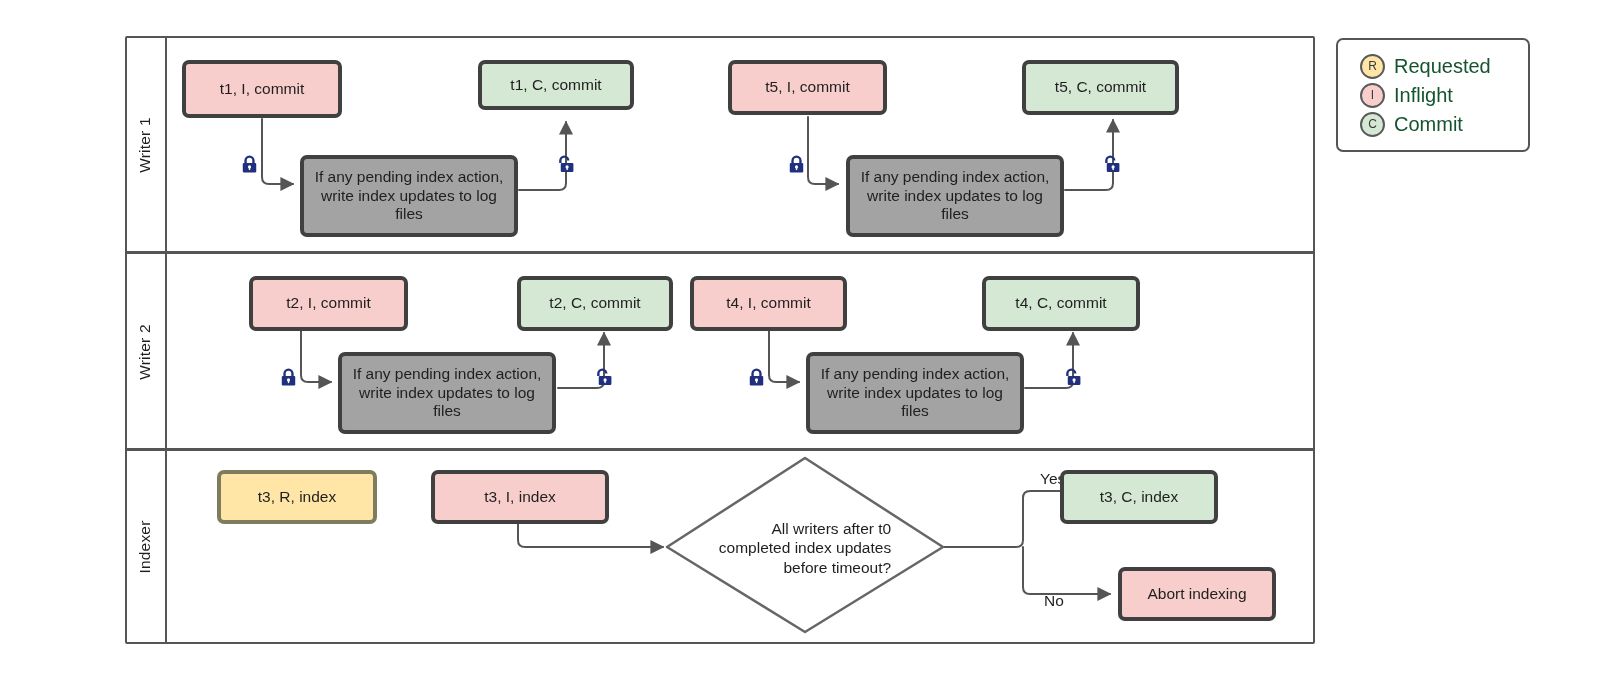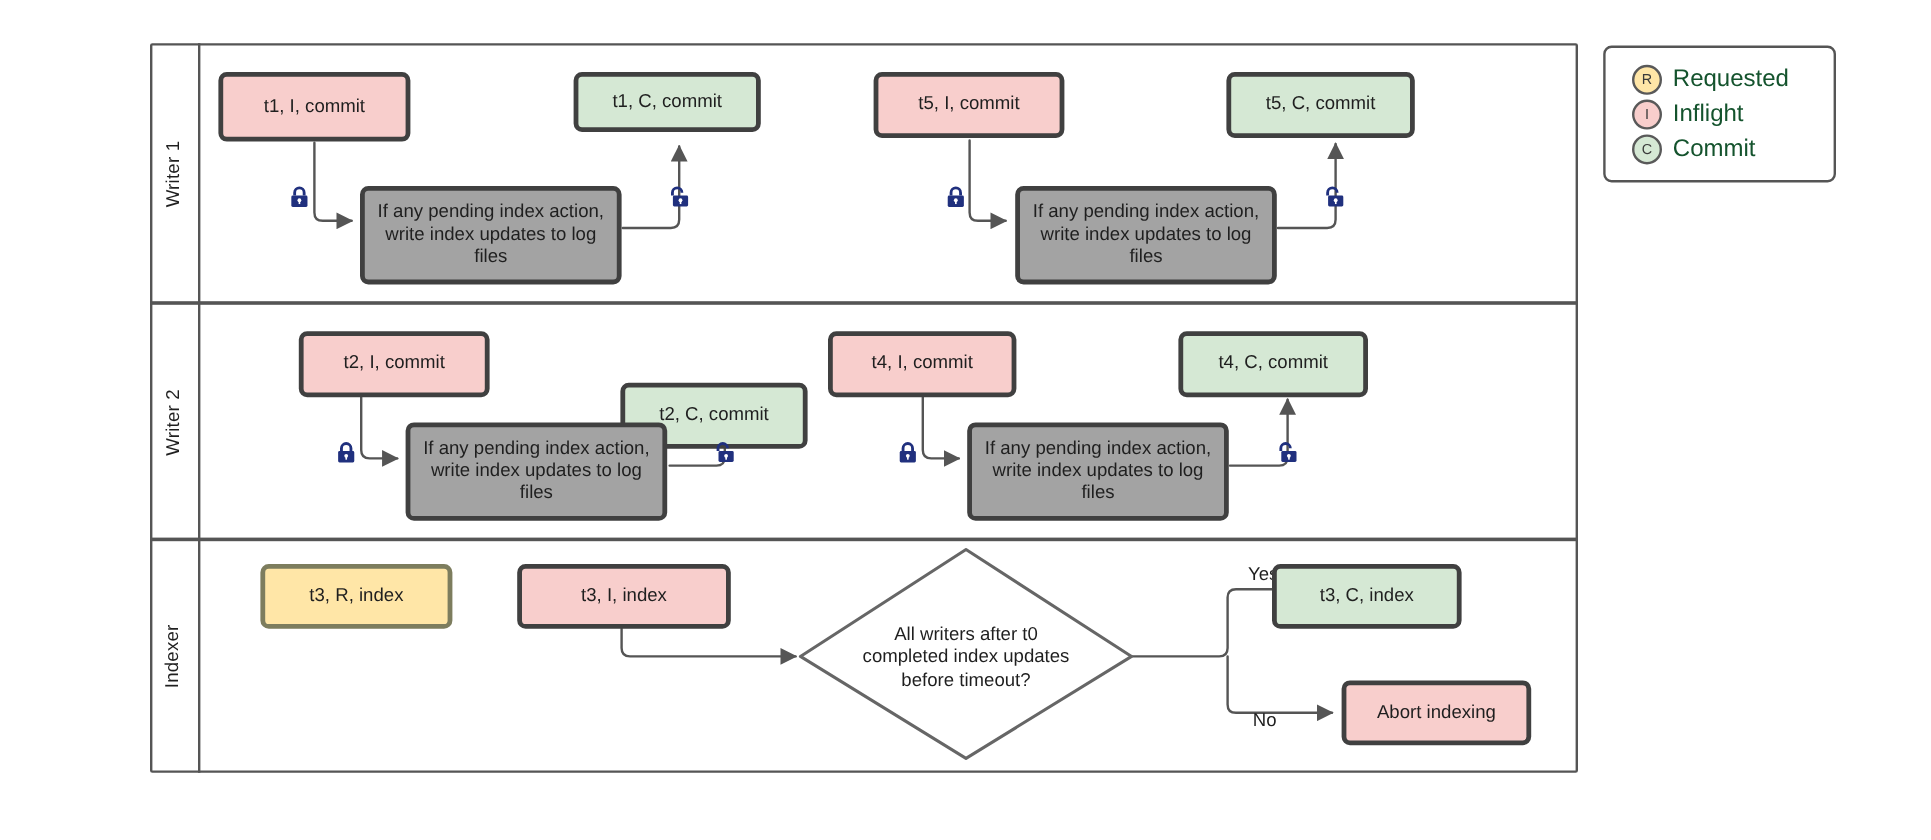--- a/index.html
+++ b/index.html
@@ -33,21 +33,21 @@
     text-align:center;line-height:1.22;font-size:15.5px;color:#1f1f1f;
     padding:2px 6px;
   }
   .n-pink{background:#f8cecc;}
   .n-green{background:#d5e8d4;}
   .n-yellow{background:#ffe6a7;border-color:#7d7d5e;}
   .n-white{background:#a3a3a3;font-size:15.5px;}
 
   
   .diamond-text{
-    display:flex;align-items:center;justify-content:center;text-align:center;
+    display:flex;align-items:center;justify-content:center;text-align:right;
     font-size:15.5px;line-height:1.25;color:#1f1f1f;pointer-events:none;
   }
 
   
   .edge-label{font-size:15.5px;color:#1f1f1f;white-space:nowrap;}
 
   
   .legend{
     left:1336px;top:38px;width:194px;height:114px;
     border:2.5px solid #555555;border-radius:7px;background:#ffffff;
@@ -148,21 +148,21 @@
       <rect x="11.2" y="15" width="1.7" height="4" fill="#ffffff"></rect>
   </svg>
   <svg class="abs lock" style="left:1102px;top:155px;" viewBox="0 0 24 24">
     <path d="M5.5 10 V7 a5 5 0 0 1 10 0" fill="none" stroke="#20307e" stroke-width="3"></path>
     <rect x="6" y="10" width="16" height="11.5" rx="1.5" fill="#20307e"></rect>
     <circle cx="14" cy="15" r="2" fill="#ffffff"></circle>
       <rect x="13.2" y="15" width="1.7" height="4" fill="#ffffff"></rect>
   </svg>
 
   <div class="abs node n-pink" style="left:235px;top:276px;width:159px;height:55px;margin-left:14px;">t2, I, commit</div>
-  <div class="abs node n-green" style="left:517px;top:276px;width:156px;height:55px;margin-top:43px;">t2, C, commit</div>
+  <div class="abs node n-green" style="left:517px;top:276px;width:156px;height:55px;">t2, C, commit</div>
   <div class="abs node n-white" style="left:338px;top:352px;width:218px;height:82px;">If any pending index action, write index updates to log files</div>
 
   <div class="abs node n-pink" style="left:690px;top:276px;width:157px;height:55px;">t4, I, commit</div>
   <div class="abs node n-green" style="left:982px;top:276px;width:158px;height:55px;">t4, C, commit</div>
   <div class="abs node n-white" style="left:806px;top:352px;width:218px;height:82px;">If any pending index action, write index updates to log files</div>
 
   <svg class="abs lock" style="left:279px;top:368px;" viewBox="0 0 24 24">
     <path d="M7 10 V7 a5 5 0 0 1 10 0 V10" fill="none" stroke="#20307e" stroke-width="3"></path>
     <rect x="3.5" y="10" width="17" height="12" rx="1.5" fill="#20307e"></rect>
     <circle cx="12" cy="15" r="2" fill="#ffffff"></circle>

